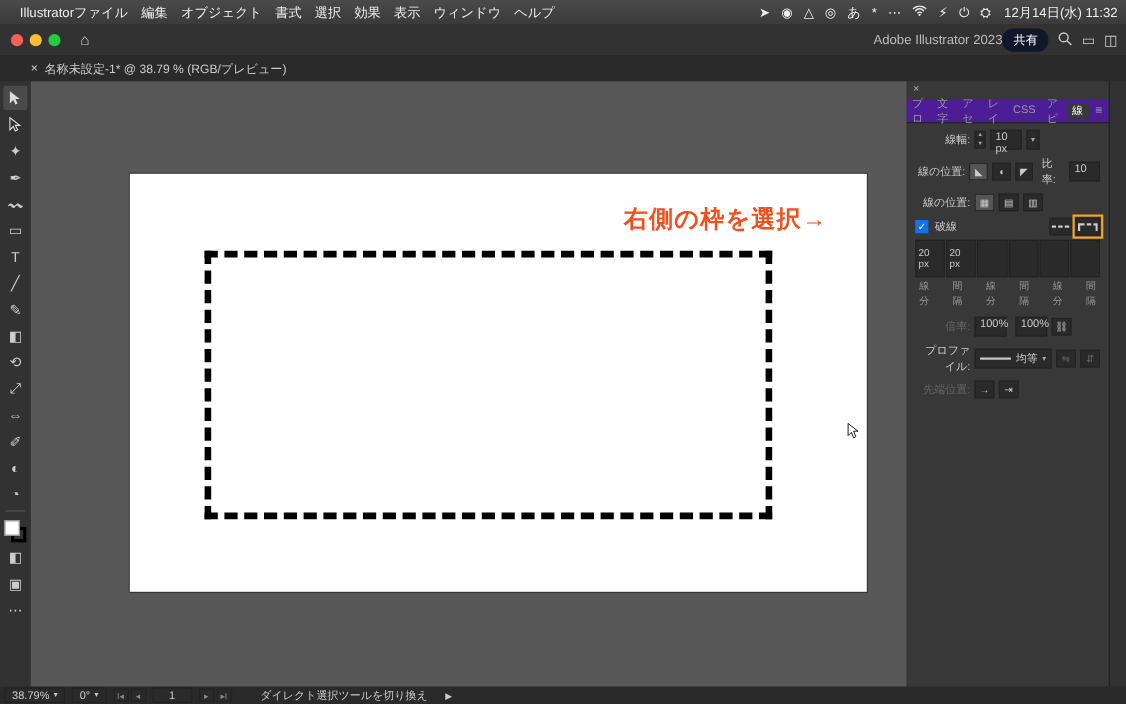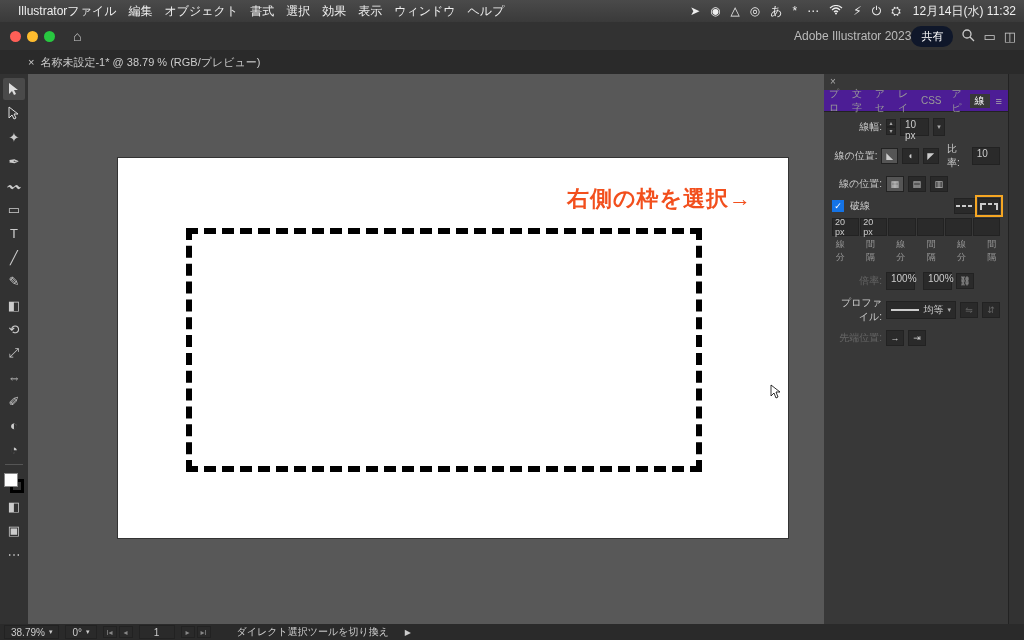--- a/index.html
+++ b/index.html
@@ -65,21 +65,21 @@
 .dd-caret { width: 12px; height: 18px; background: #2a2a2a; border: 1px solid #222; display: flex; align-items: center; justify-content: center; font-size: 7px; color: #aaa; }
 
 .dash-row { display: flex; align-items: center; gap: 6px; margin-bottom: 4px; }
 .dash-row .chk { width: 12px; height: 12px; background: #1473e6; display: inline-flex; align-items: center; justify-content: center; color: #fff; font-size: 9px; }
 .dash-btns { margin-left: auto; display: flex; gap: 2px; }
 .dash-btn { width: 22px; height: 16px; background: #2a2a2a; border: 1px solid #222; display: flex; align-items: center; justify-content: center; }
 .dash-btn svg { display: block; }
 .dash-btn.highlighted { outline: 2px solid #f5a623; outline-offset: 1px; }
 
 .dash-inputs { display: flex; gap: 1px; margin-bottom: 2px; }
-.dash-inputs .di { width: 28px; height: 18px; background: #2a2a2a; border: 1px solid #222; font-size: 9px; color: #ccc; padding: 0 2px; display: flex; align-items: center; }
+.dash-inputs .di { width: 28px; height: 18px; background: #2a2a2a; border: 1px solid #222; font-size: 9px; color: #ccc; padding: 16px 2px; display: flex; align-items: center; }
 .dash-labels { display: flex; gap: 14px; margin-bottom: 8px; }
 .dash-labels span { width: 28px; text-align: center; font-size: 9px; color: #999; }
 
 .arrow-row .arrow-box { width: 40px; height: 16px; background: #2a2a2a; border: 1px solid #222; display: flex; align-items: center; justify-content: center; }
 .arrow-box .line { width: 24px; height: 1px; background: #ccc; }
 .dim { color: #666; }
 
 .profile-row .profile-box { flex: 1; height: 18px; background: #2a2a2a; border: 1px solid #222; display: flex; align-items: center; padding: 0 4px; gap: 4px; }
 .profile-line { flex: 1; height: 2px; background: #ccc; }
 

